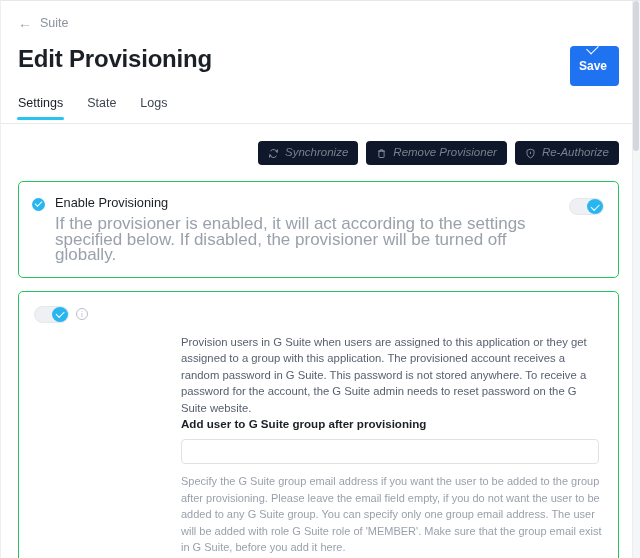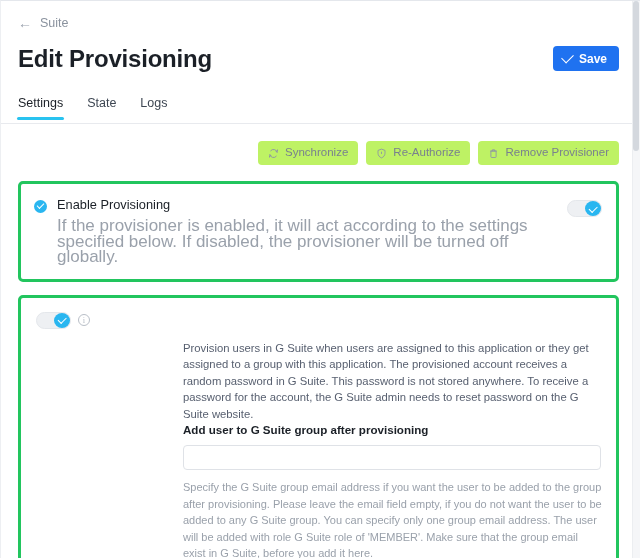--- a/index.html
+++ b/index.html
@@ -79,33 +79,34 @@
     font-size: 24px;
     font-weight: bold;
     color: #1b2027;
     letter-spacing: -0.2px;
     line-height: 30px;
   }
   .save-button {
     position: absolute;
     right: 0;
     top: 2px;
-    height: 25px;
+    height: 40px;
     padding: 0 12px 0 9px;
     background: #1f72f0;
     border: none;
     border-radius: 4px;
     color: #ffffff;
     font-family: "Liberation Sans", sans-serif;
     font-size: 12px;
     font-weight: bold;
     display: inline-flex;
     align-items: center;
     gap: 6px;
     cursor: pointer;
+    flex-direction: column;
   }
   .save-button .tick {
     display: inline-block;
     width: 11px; height: 7px;
     border-left: 1.6px solid #ffffff;
     border-bottom: 1.6px solid #ffffff;
     transform: rotate(-45deg) translate(1px, -1px);
   }
 
   
@@ -148,37 +149,38 @@
   .actions-row {
     display: flex;
     justify-content: flex-end;
     gap: 8px;
     margin-top: 17px;
     height: 24px;
   }
   .action-btn {
     height: 24px;
     padding: 0 10px;
-    background: #bef264;
+    background: #0f172a;
     border: none;
     border-radius: 4px;
     color: #79818e;
     font-family: "Liberation Sans", sans-serif;
     font-size: 11.5px;
     display: inline-flex;
     align-items: center;
     gap: 6px;
     cursor: pointer;
     line-height: 1;
+    font-style: italic;
   }
   .action-btn svg { display: block; }
 
   
   .card {
-    border: 3px solid #22c55e;
+    border: 1px solid #22c55e;
     border-radius: 5px;
     background: #ffffff;
   }
   .card-enable {
     margin-top: 16px;
     padding: 13px 14px 14px 13px;
     display: flex;
     align-items: flex-start;
     gap: 10px;
     min-height: 56px;
@@ -354,35 +356,35 @@
             <path d="M2.5 8.8A5.5 5.5 0 0 0 12.4 11.6"></path>
             <path d="M13.8 2.2v2.6h-2.6"></path>
             <path d="M2.2 13.8v-2.6h2.6"></path>
           </svg>
         </span>
         <span>Synchronize</span>
       </button>
       <button class="action-btn">
         <span>
           <svg width="11" height="11" viewBox="0 0 16 16" fill="none" stroke="#8e96a3" stroke-width="1.3">
-            <path d="M8 1.6 2.9 3.5v4.1c0 3.1 2.1 5.7 5.1 6.8 3-1.1 5.1-3.7 5.1-6.8V3.5L8 1.6Z"></path>
-            <path d="M8 5.4v3.3" stroke-width="1.3"></path>
-          </svg>
-        </span>
-        <span>Re-Authorize</span>
-      </button>
-      <button class="action-btn">
-        <span>
-          <svg width="11" height="11" viewBox="0 0 16 16" fill="none" stroke="#8e96a3" stroke-width="1.3">
             <path d="M4.2 4.4h7.6v8.4a1 1 0 0 1-1 1H5.2a1 1 0 0 1-1-1V4.4Z"></path>
             <path d="M3.2 4.4h9.6"></path>
             <path d="M6.4 4.4V2.6h3.2v1.8"></path>
           </svg>
         </span>
         <span>Remove Provisioner</span>
+      </button>
+      <button class="action-btn">
+        <span>
+          <svg width="11" height="11" viewBox="0 0 16 16" fill="none" stroke="#8e96a3" stroke-width="1.3">
+            <path d="M8 1.6 2.9 3.5v4.1c0 3.1 2.1 5.7 5.1 6.8 3-1.1 5.1-3.7 5.1-6.8V3.5L8 1.6Z"></path>
+            <path d="M8 5.4v3.3" stroke-width="1.3"></path>
+          </svg>
+        </span>
+        <span>Re-Authorize</span>
       </button>
     </div>
 
     <div class="card card-enable">
       <span class="check-circle"></span>
       <div class="enable-text">
         <div class="enable-title">Enable Provisioning</div>
         <div class="enable-desc">If the provisioner is enabled, it will act according to the settings specified below. If disabled, the provisioner will be turned off globally.</div>
       </div>
       <div class="toggle toggle-enable">

